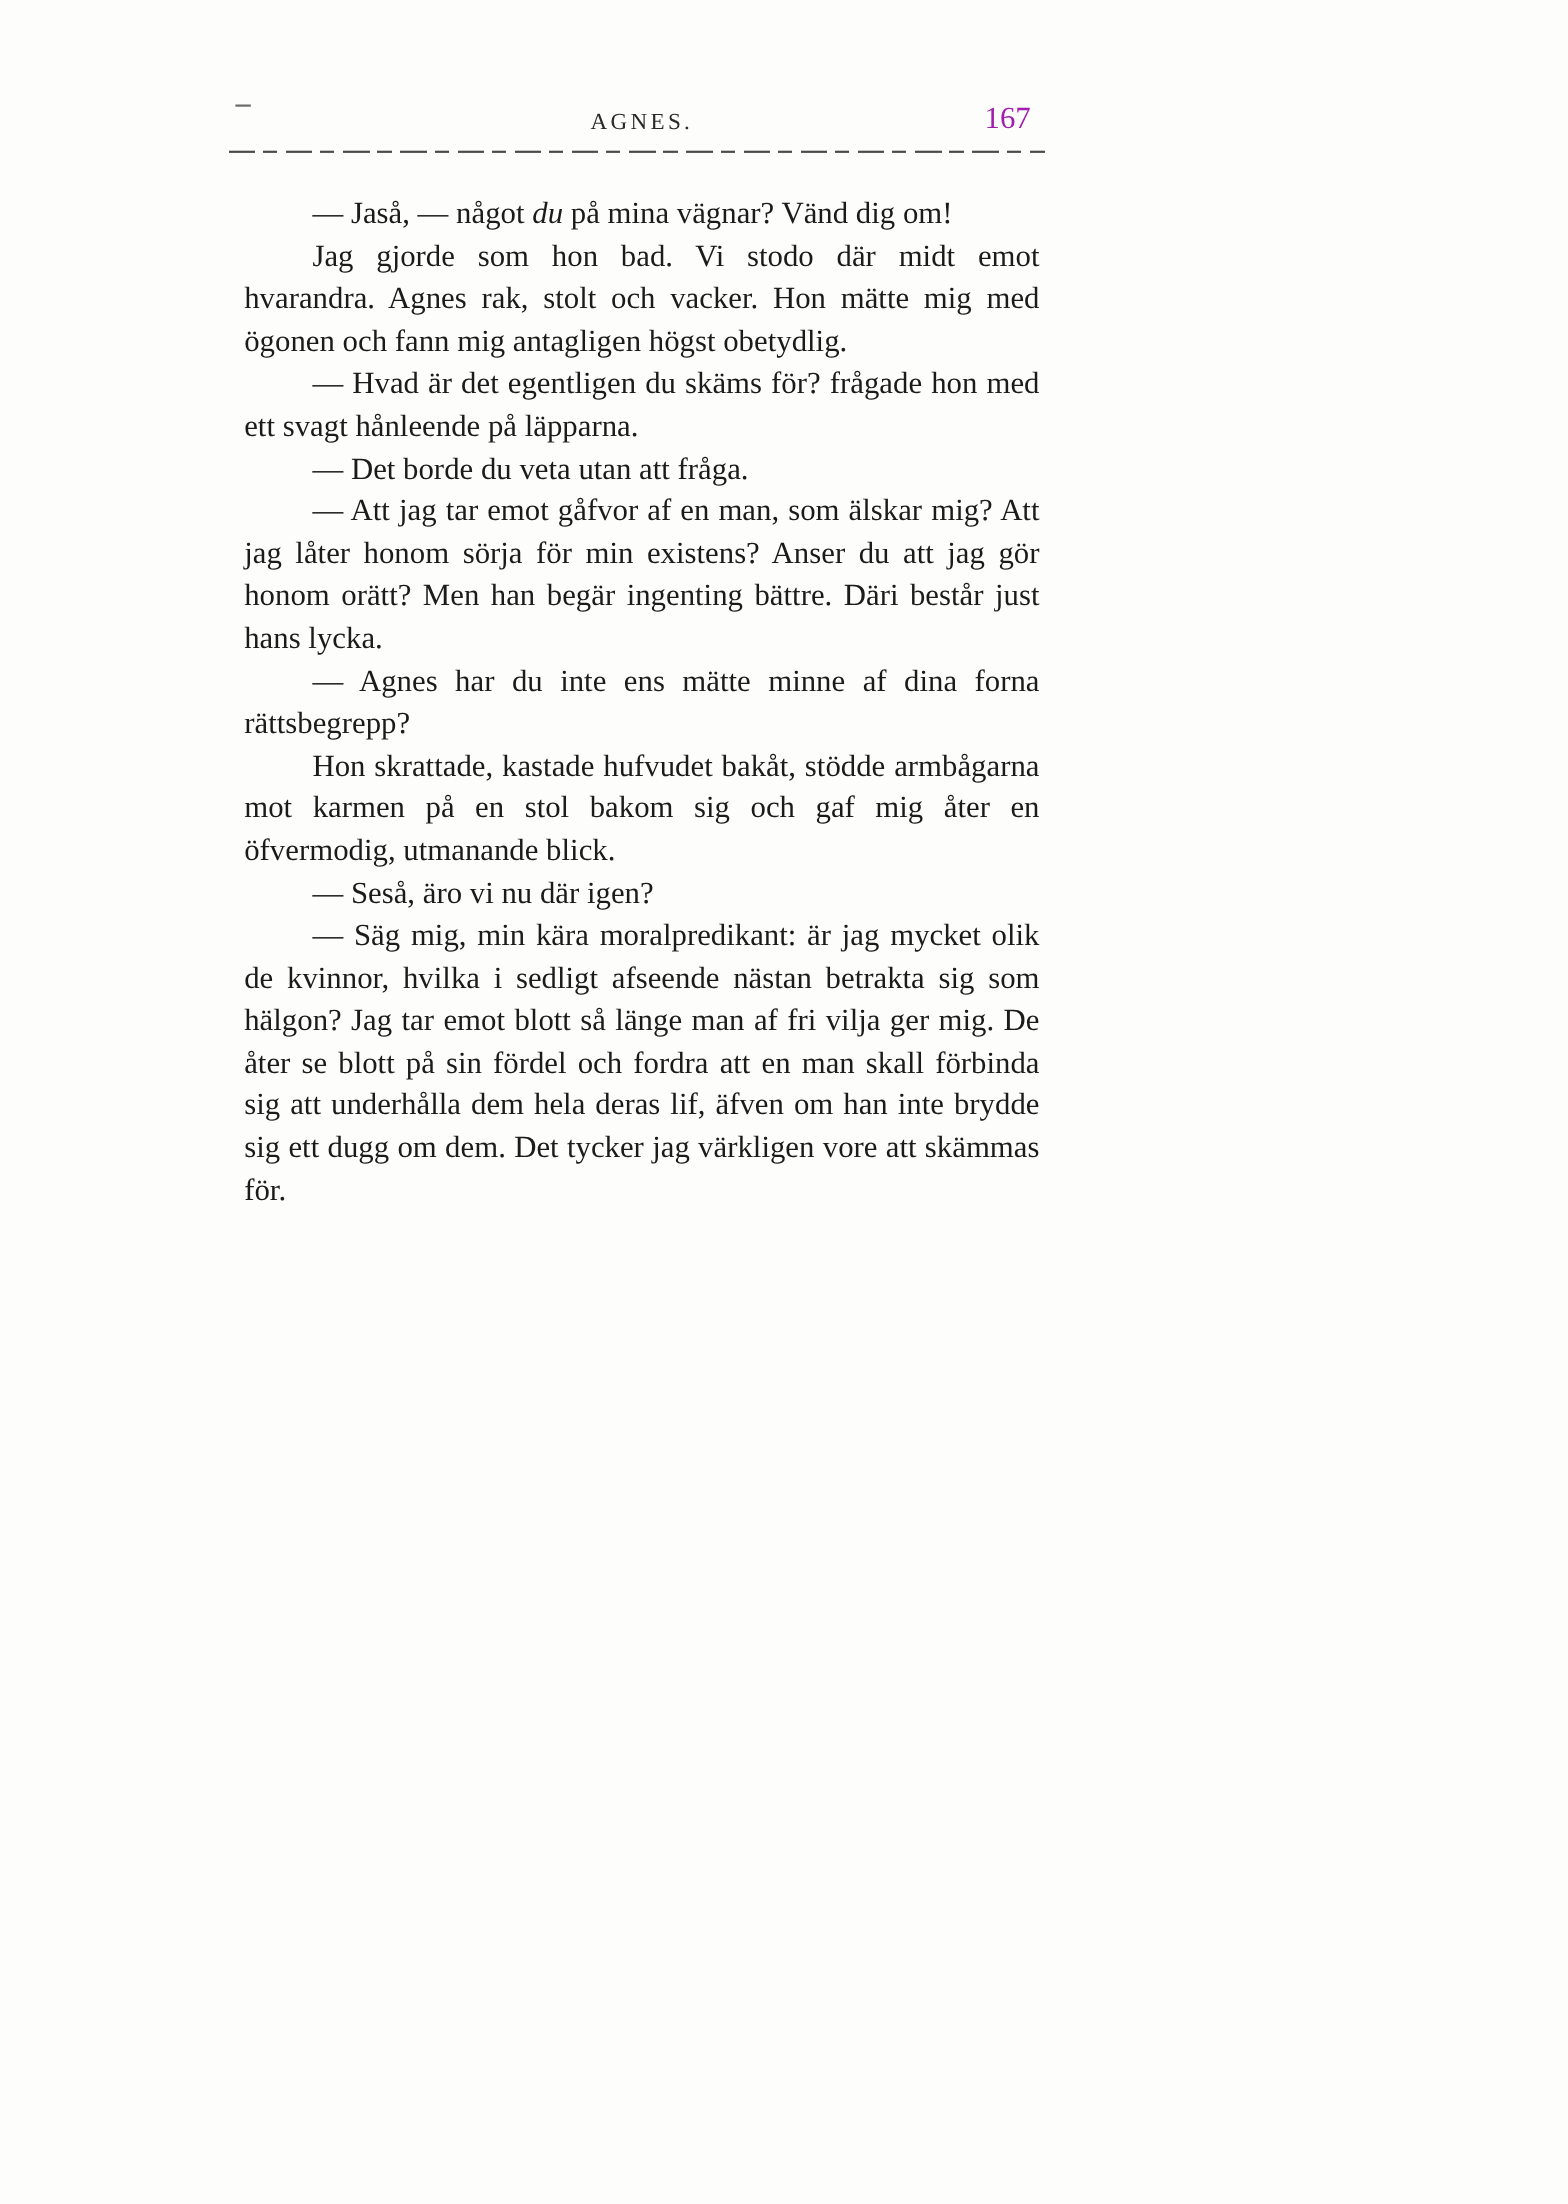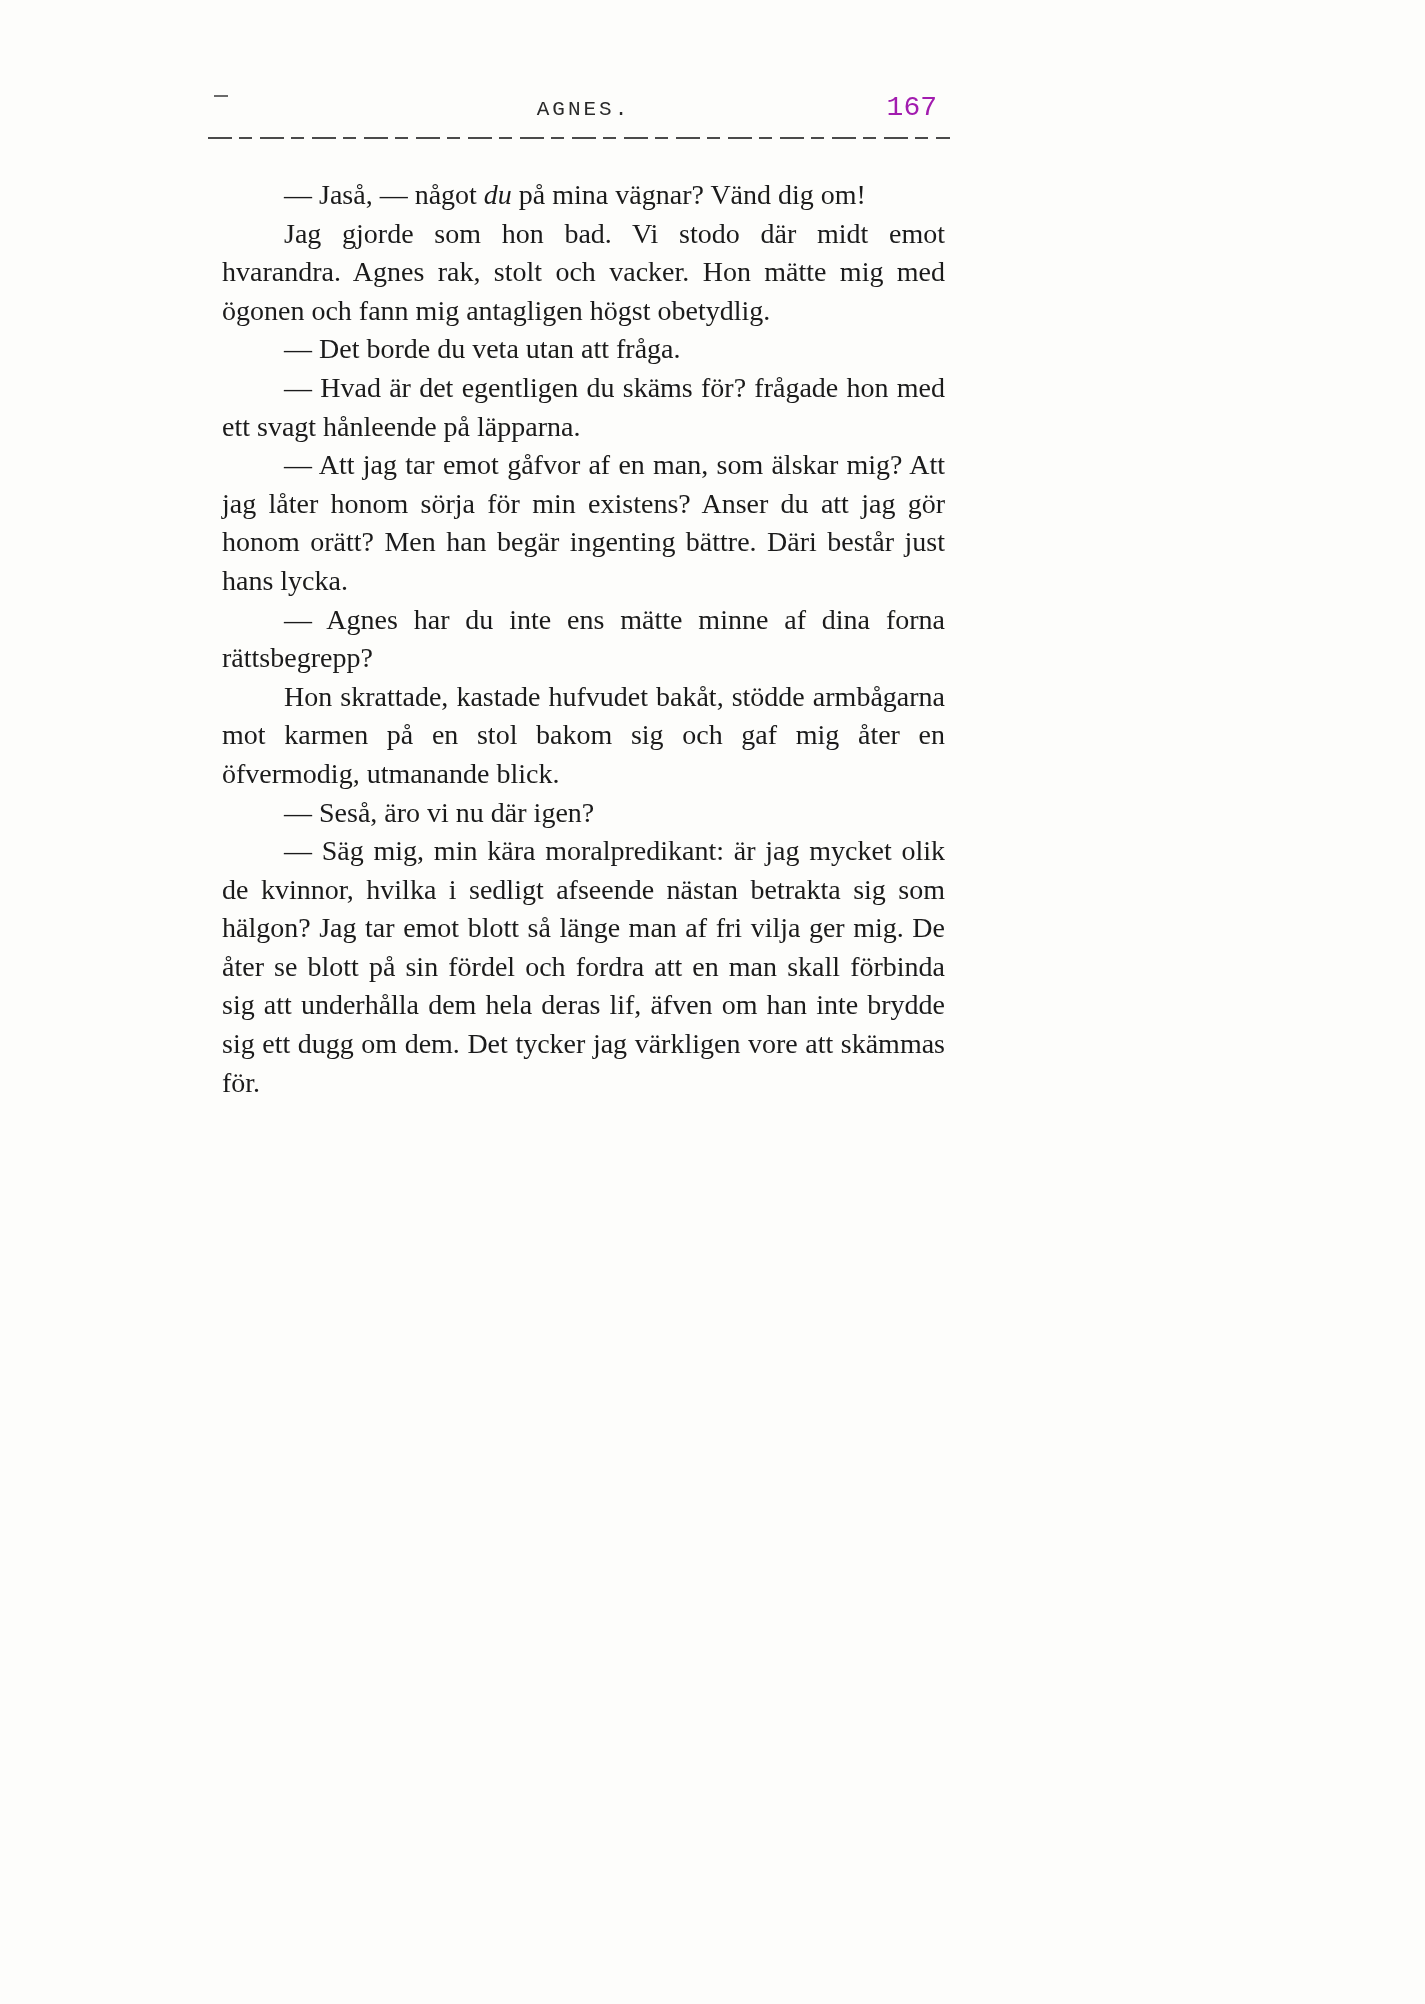--- a/index.html
+++ b/index.html
@@ -16,21 +16,20 @@
     font-family: "Liberation Serif", "DejaVu Serif", serif;
     color: #1b1b1b;
     overflow: hidden;
   }
   .header {
     position: absolute;
     top: 94px;
     left: 222px;
     width: 723px;
     height: 34px;
-    font-family: Liberation Mono, monospace;
   }
   .running-title {
     position: absolute;
     left: 0;
     right: 0;
     top: 4px;
     text-align: center;
     font-size: 21px;
     letter-spacing: 3px;
     color: #2a2a2a;
@@ -89,21 +88,21 @@
 <div class="page">
   <span class="stray-mark"></span>
   <div class="header">
     <span class="running-title">AGNES.</span>
     <span class="page-number">167</span>
   </div>
   <div class="rule"></div>
   <div class="body-text">
       <p><span>— Jaså, — något </span><em>du</em><span> på mina vägnar? Vänd dig om!</span></p>
       <p><span>Jag gjorde som hon bad. Vi stodo där midt emot hvarandra. Agnes rak, stolt och vacker. Hon mätte mig med ögonen och fann mig antagligen högst obetydlig.</span></p>
+      <p><span>— Hvad är det egentligen du skäms för? frågade hon med ett svagt hånleende på läpparna.</span></p>
       <p><span>— Det borde du veta utan att fråga.</span></p>
-      <p><span>— Hvad är det egentligen du skäms för? frågade hon med ett svagt hånleende på läpparna.</span></p>
       <p><span>— Att jag tar emot gåfvor af en man, som älskar mig? Att jag låter honom sörja för min existens? Anser du att jag gör honom orätt? Men han begär ingenting bättre. Däri består just hans lycka.</span></p>
       <p><span>— Agnes har du inte ens mätte minne af dina forna rättsbegrepp?</span></p>
       <p><span>Hon skrattade, kastade hufvudet bakåt, stödde armbågarna mot karmen på en stol bakom sig och gaf mig åter en öfvermodig, utmanande blick.</span></p>
       <p><span>— Seså, äro vi nu där igen?</span></p>
       <p><span>— Säg mig, min kära moralpredikant: är jag mycket olik de kvinnor, hvilka i sedligt afseende nästan betrakta sig som hälgon? Jag tar emot blott så länge man af fri vilja ger mig. De åter se blott på sin fördel och fordra att en man skall förbinda sig att underhålla dem hela deras lif, äfven om han inte brydde sig ett dugg om dem. Det tycker jag värkligen vore att skämmas för.</span></p>
     </div>
 </div>
 
 </body></html>

